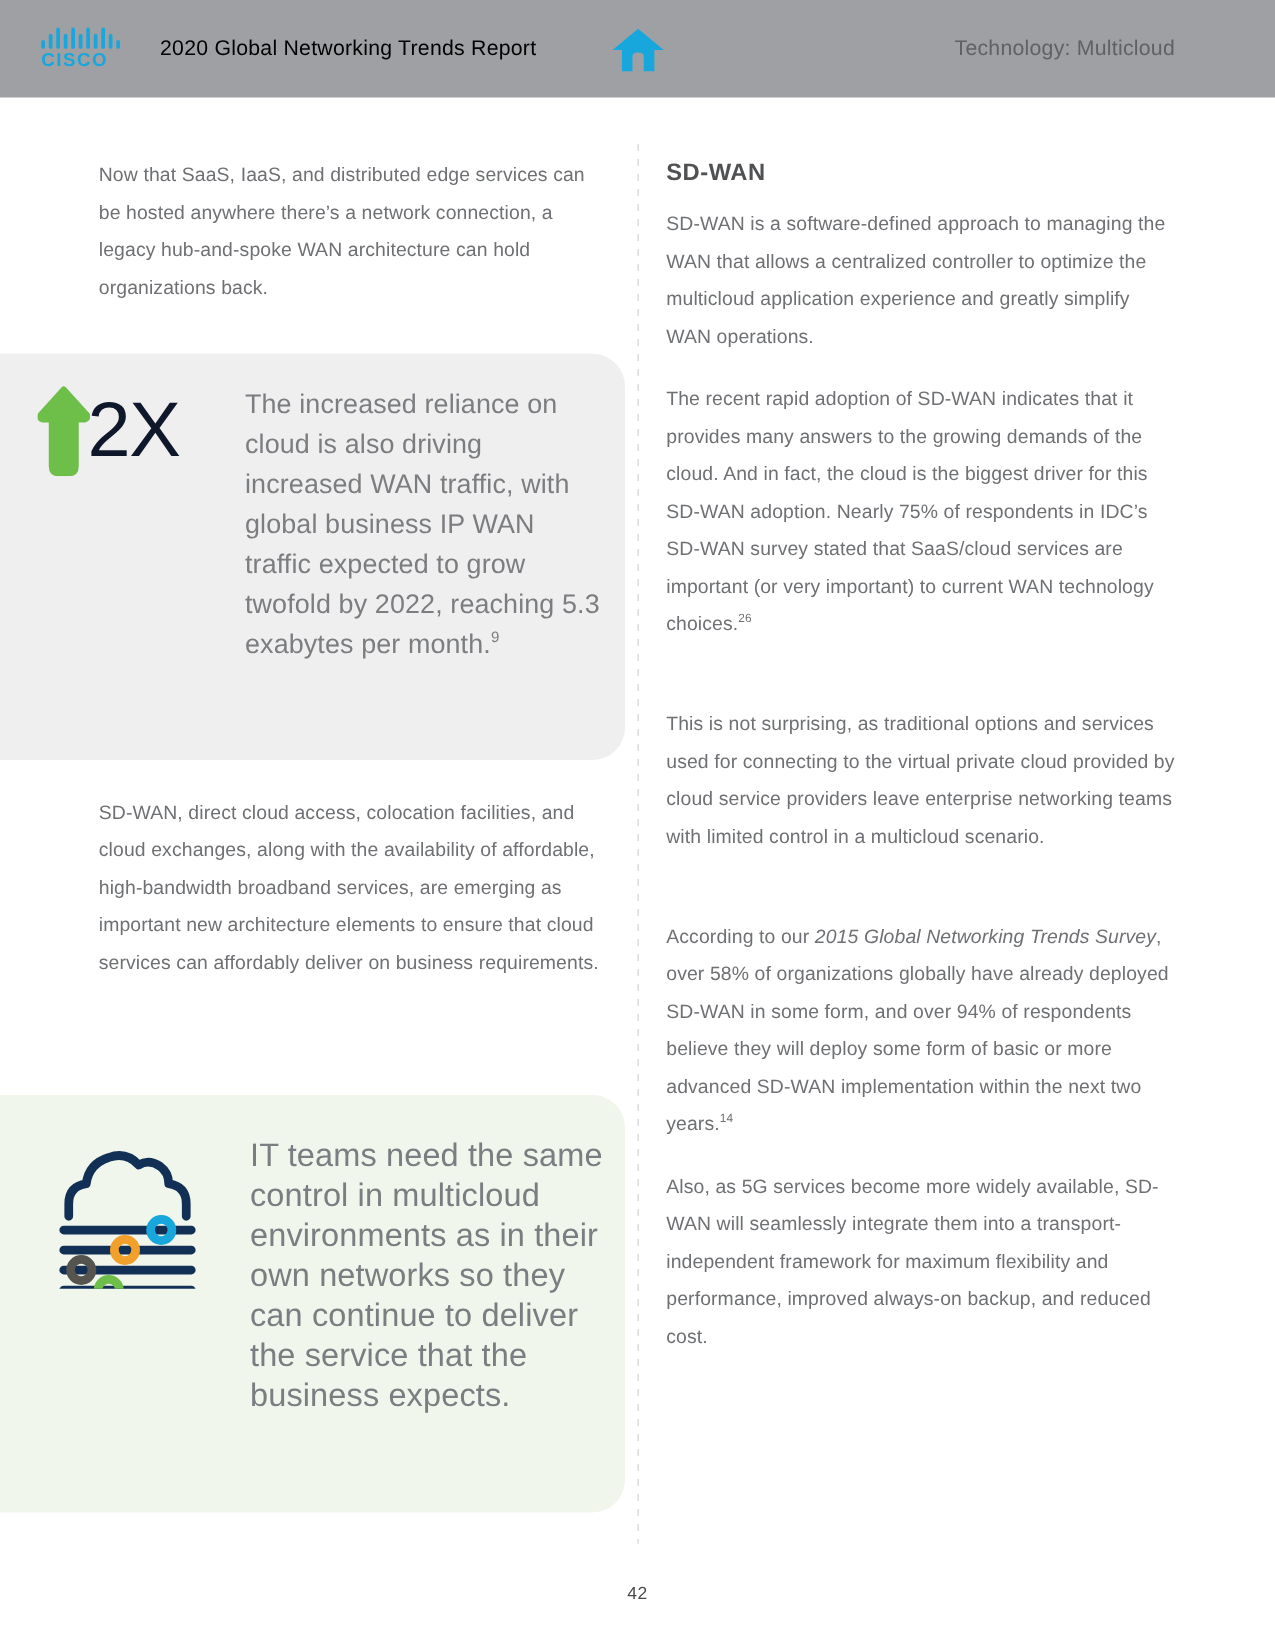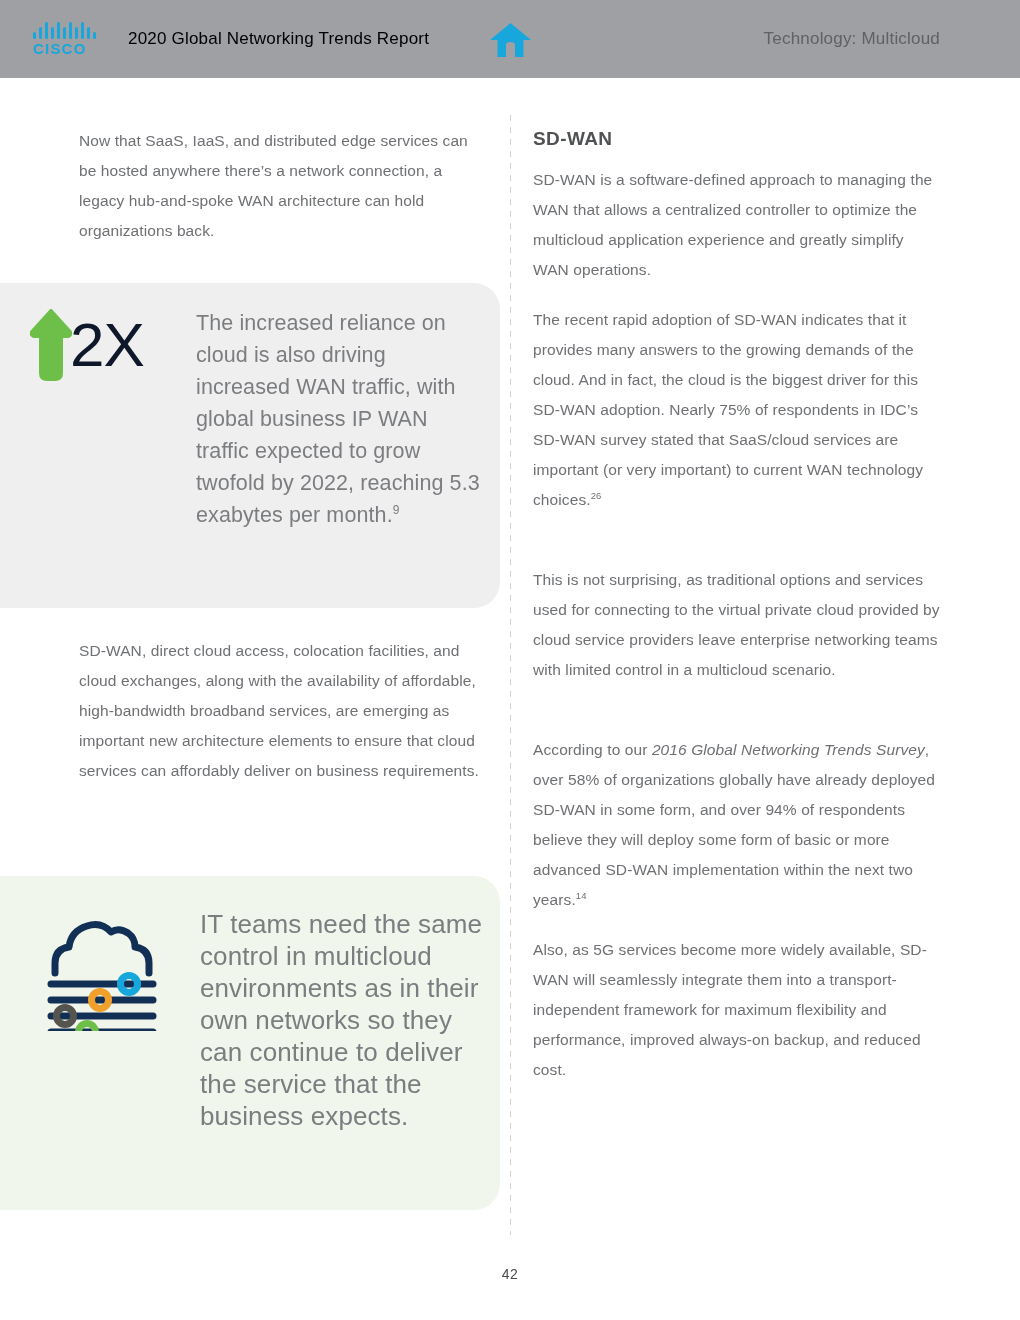--- a/index.html
+++ b/index.html
@@ -179,18 +179,18 @@
   </div>
 
   <h2 class="sec-head">SD-WAN</h2>
 
   <p class="rp rp1">SD-WAN is a software-defined approach to managing the WAN that allows a centralized controller to optimize the multicloud application experience and greatly simplify WAN operations.</p>
 
   <p class="rp rp2"><span>The recent rapid adoption of SD-WAN indicates that it provides many answers to the growing demands of the cloud. And in fact, the cloud is the biggest driver for this SD-WAN adoption. Nearly 75% of respondents in IDC’s SD-WAN survey stated that SaaS/cloud services are important (or very important) to current WAN technology choices.</span><sup>26</sup></p>
 
   <p class="rp rp3">This is not surprising, as traditional options and services used for connecting to the virtual private cloud provided by cloud service providers leave enterprise networking teams with limited control in a multicloud scenario.</p>
 
-  <p class="rp rp4"><span>According to our </span><em>2016 Global Networking Trends Survey</em><span>, over 58% of organizations globally have already deployed SD-WAN in some form, and over 94% of respondents believe they will deploy some form of basic or more advanced SD-WAN implementation within the next two years.</span><sup>14</sup></p>
+  <p class="rp rp4"><span>According to our </span><em>2015 Global Networking Trends Survey</em><span>, over 58% of organizations globally have already deployed SD-WAN in some form, and over 94% of respondents believe they will deploy some form of basic or more advanced SD-WAN implementation within the next two years.</span><sup>14</sup></p>
 
   <p class="rp rp5">Also, as 5G services become more widely available, SD-WAN will seamlessly integrate them into a transport-independent framework for maximum flexibility and performance, improved always-on backup, and reduced cost.</p>
 
   <div class="page-number">42</div>
 </div>
 
 </body></html>

